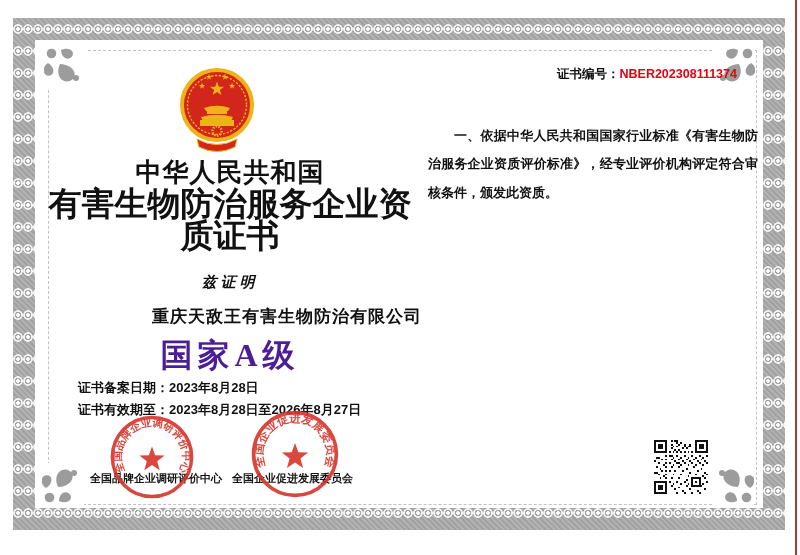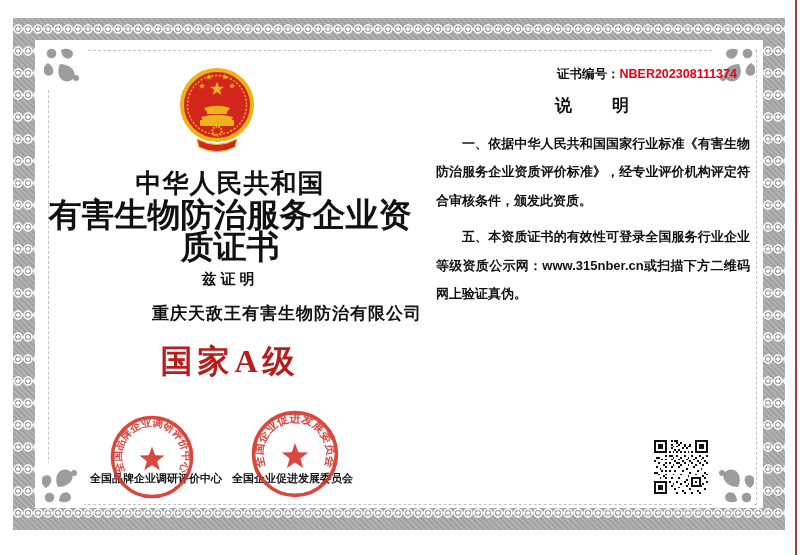--- a/index.html
+++ b/index.html
@@ -27,45 +27,45 @@
 
   .flourish{position:absolute;width:42px;height:42px;background:#fff;}
   .flourish svg{display:block;width:42px;height:42px;fill:#9c9c9c;}
   .fl-tl{left:44px;top:46px;}
   .fl-tr{left:713px;top:46px;transform:scaleX(-1);}
   .fl-bl{left:42px;top:463px;transform:scaleY(-1);}
   .fl-br{left:712px;top:463px;transform:scale(-1,-1);}
 
   
   .emblem{position:absolute;left:177px;top:63px;width:80px;height:94px;}
-  .title-block{position:absolute;left:38px;top:167px;width:384px;text-align:center;}
+  .title-block{position:absolute;left:38px;top:156px;width:384px;text-align:center;}
   .t-country{font-size:26px;font-weight:bold;letter-spacing:1px;line-height:32px;}
   .t-title{font-size:33px;font-weight:bold;line-height:32px;}
-  .t-certify{font-size:15px;font-weight:bold;letter-spacing:4px;margin-top:7px;}
+  .t-certify{font-size:15px;font-weight:bold;letter-spacing:4px;margin-top:21px;font-style:italic;}
   .t-company{font-size:17px;font-weight:bold;letter-spacing:1px;margin-top:13px;text-align:right;}
   .t-grade{font-family:"Liberation Serif","DejaVu Serif",serif;font-size:32px;font-weight:bold;
-           color:#b91c1c;letter-spacing:5px;margin-top:15px;}
+           color:#4c1d95;letter-spacing:5px;margin-top:6px;}
   .dates{position:absolute;left:78px;top:377px;font-size:13px;font-weight:bold;line-height:22px;}
 
   
   .seal{position:absolute;opacity:.9;}
   .seal-1{left:108px;top:413px;width:88px;height:88px;}
   .seal-2{left:249px;top:408px;width:92px;height:92px;}
   .seal-label{position:absolute;top:471px;font-size:11px;font-weight:bold;color:#141414;white-space:nowrap;}
   .seal-label-1{left:90px;}
   .seal-label-2{left:232px;}
 
   
   .cert-no{position:absolute;left:557px;top:66px;font-size:12.5px;font-weight:bold;white-space:nowrap;}
   .cert-no .num{color:#e60012;font-weight:bold;}
   .instr-heading{position:absolute;left:428px;top:94px;width:330px;text-align:center;
                  font-size:17px;font-weight:bold;letter-spacing:2px;}
   .instr-body{position:absolute;left:428px;top:122px;width:330px;
               font-size:13px;font-weight:bold;line-height:28.4px;text-align:justify;}
-  .instr-body p{margin:8px;text-indent:2em;}
+  .instr-body p{margin:0;text-indent:2em;}
   .qr{position:absolute;left:654px;top:438px;width:54px;height:58px;}
   .qr svg{display:block;width:54px;height:58px;shape-rendering:crispEdges;}
 </style>
 </head>
 <body>
 
 <div id="canvas">
 
   <div class="edge-line"></div>
 
@@ -134,20 +134,22 @@
 
   <div class="title-block">
     <div class="t-country">中华人民共和国</div>
     <div class="t-title">有害生物防治服务企业资质证书</div>
     <div class="t-certify">兹证明</div>
     <div class="t-company">重庆天敌王有害生物防治有限公司</div>
     <div class="t-grade">国家A级</div>
   </div>
 
   <div class="dates">
+    <div>证书备案日期：2023年8月28日</div>
+    <div>证书有效期至：2023年8月28日至2026年8月27日</div>
   </div>
 
   <span class="seal-label seal-label-1">全国品牌企业调研评价中心</span>
   <span class="seal-label seal-label-2">全国企业促进发展委员会</span>
 
   <div class="seal seal-1">
     <svg viewBox="0 0 100 100">
       <circle cx="50" cy="50" r="45" fill="none" stroke="#d5342b" stroke-width="4"></circle>
       <path id="arcL" d="M17.1 62 A35 35 0 1 1 82.9 62" fill="none"></path>
       <text font-size="12" font-weight="bold" fill="#d5342b">
@@ -164,25 +166,23 @@
         <textPath href="#arcR" startOffset="50%" text-anchor="middle">全国企业促进发展委员会</textPath>
       </text>
       <path fill="#d5342b" d="M50,38 L53.6,48 L64.3,48.4 L55.9,54.9 L58.8,65.1 L50,59.2 L41.2,65.1 L44.1,54.9 L35.7,48.4 L46.4,48 Z"></path>
     </svg>
   </div>
 
   <div class="cert-no">
     <span>证书编号：</span><span class="num">NBER202308111374</span>
   </div>
 
-  <div class="instr-heading">说　　明</div>
 
   <div class="instr-body">
     <p>一、依据中华人民共和国国家行业标准《有害生物防治服务企业资质评价标准》，经专业评价机构评定符合审核条件，颁发此资质。</p>
-    <p>五、本资质证书的有效性可登录全国服务行业企业等级资质公示网：www.315nber.cn或扫描下方二维码网上验证真伪。</p>
   </div>
 
   <div class="qr">
     <svg viewBox="0 0 29 29">
       <rect x="0" y="0" width="29" height="29" fill="#fff"></rect>
       <g fill="#111">
         <rect x="0" y="0" width="7" height="7"></rect>
           <rect x="22" y="0" width="7" height="7"></rect>
           <rect x="0" y="22" width="7" height="7"></rect>
       </g>

